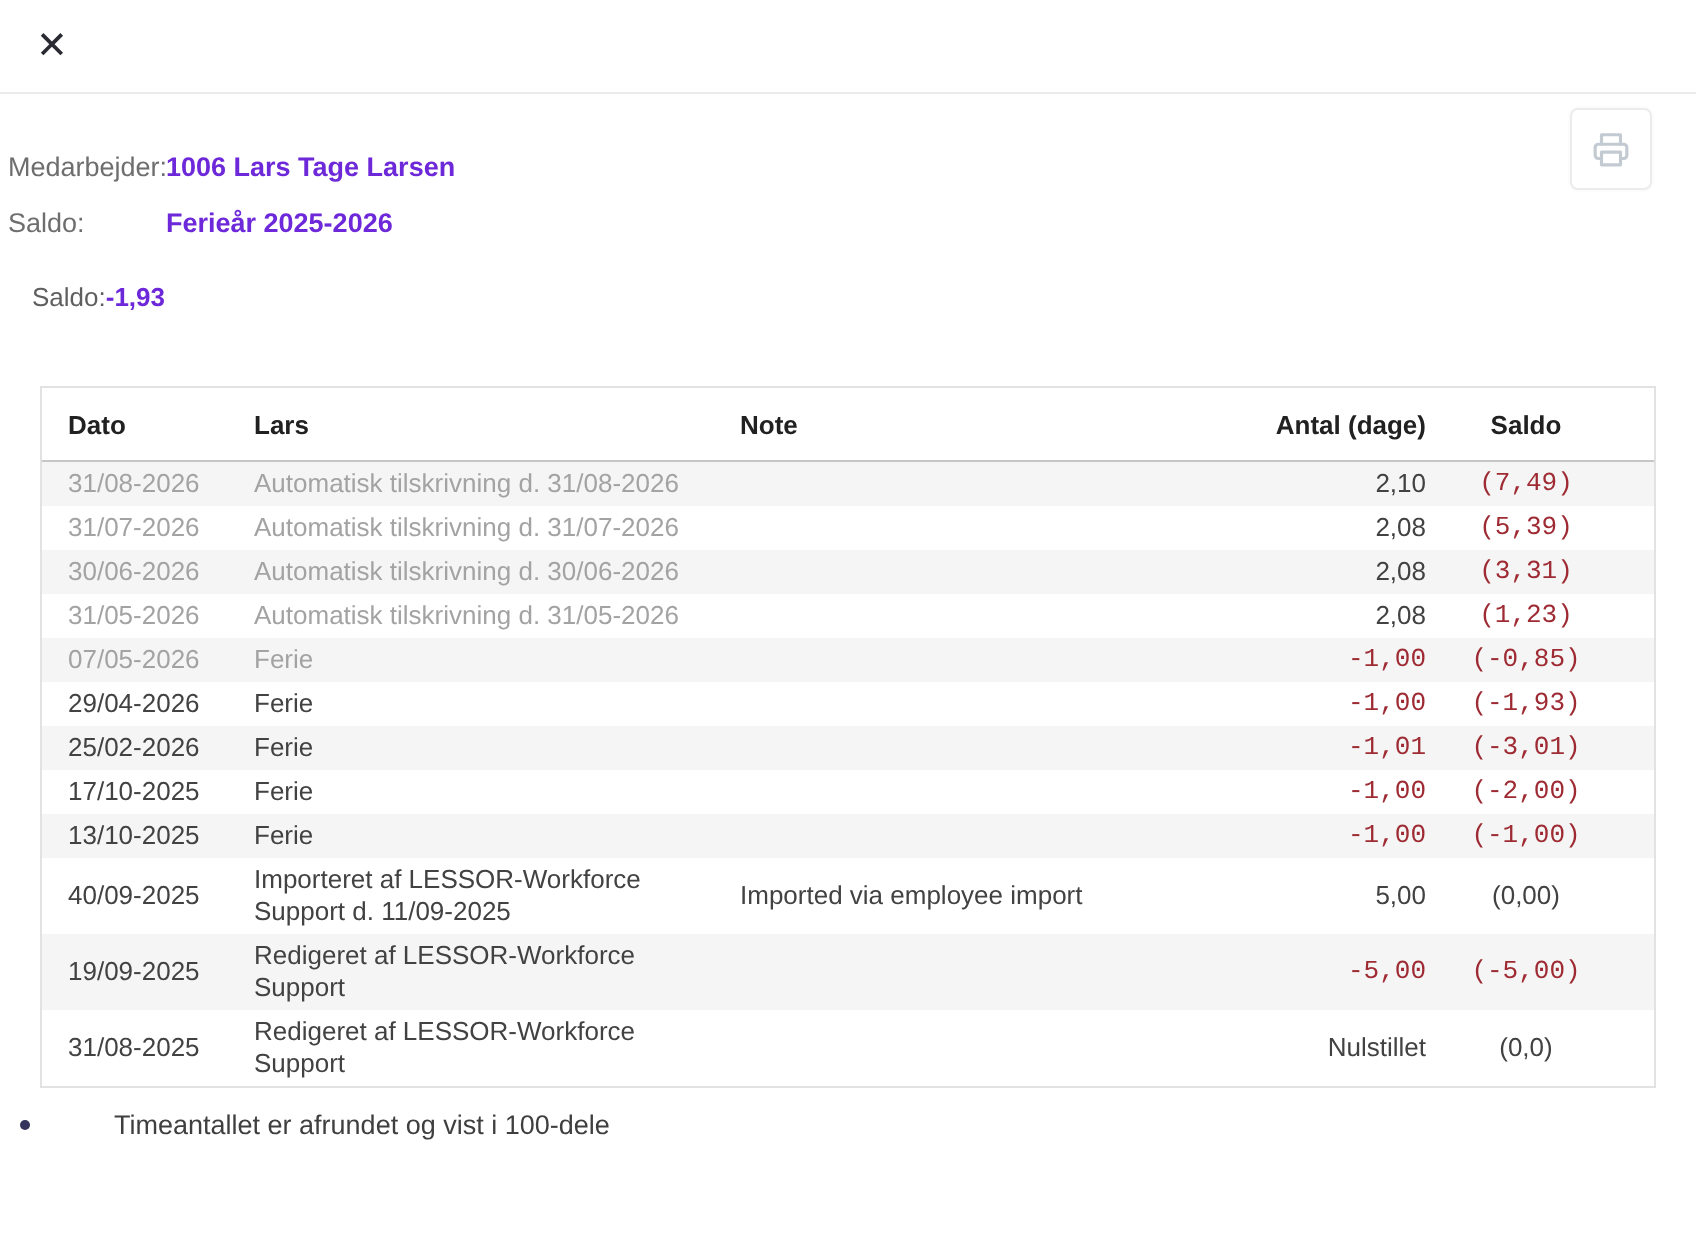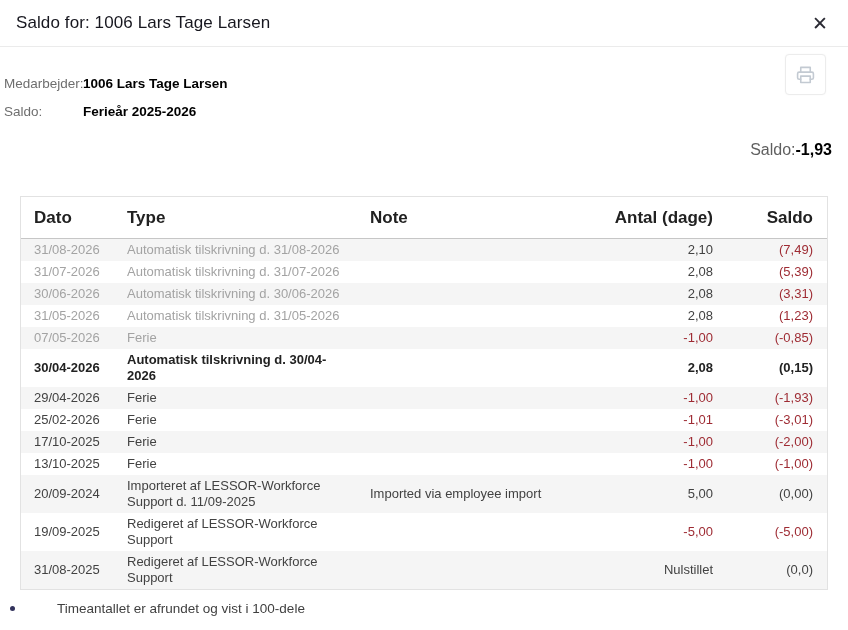--- a/index.html
+++ b/index.html
@@ -26,60 +26,59 @@
   }
   .modal-title{font-size:17px;font-weight:500;color:#17171f;letter-spacing:.1px;}
   .close-btn{
     font-size:19px;line-height:1;color:#2a2a33;cursor:pointer;background:none;border:none;
     padding:2px;font-family:"Liberation Sans",sans-serif;
   }
   
   .info-section{position:relative;padding:29px 4px 0;}
   .info-row{display:flex;font-size:13.5px;margin-bottom:13px;}
   .info-label{width:79px;color:var(--label);}
-  .info-value{font-weight:700;color:#000000;}
+  .info-value{font-weight:700;color:#6d28d9;}
   .print-btn{
     position:absolute;top:7px;right:22px;width:41px;height:41px;background:#fff;
     border:1px solid #ececec;border-radius:4px;display:flex;align-items:center;
     justify-content:center;cursor:pointer;box-shadow:0 0 2px rgba(0,0,0,.04);
   }
-  .balance-line{padding:9px 16px 0;font-size:16px;color:#5f5f5f;text-align:right;}
+  .balance-line{padding:9px 16px 0;font-size:13px;color:#5f5f5f;}
   .balance-line .info-value{display:inline;}
   
   .table-wrap{margin:37px 20px 0;border:1px solid var(--border);}
   table{width:100%;border-collapse:collapse;font-size:13px;table-layout:fixed;}
   col.col-dato{width:106px;}
   col.col-type{width:243px;}
   col.col-note{width:200px;}
   col.col-antal{width:143px;}
   thead th{
-    text-align:left;font-weight:700;color:#212121;font-size:17px;
+    text-align:left;font-weight:700;color:#212121;font-size:13px;
     padding:11px 0 10px;border-bottom:1px solid var(--header-border);background:#fff;
   }
   th.c-dato,td.c-dato{padding-left:13px;}
   th.c-antal,td.c-antal,th.c-saldo,td.c-saldo{text-align:right;}
-  th.c-saldo,td.c-saldo{padding-right:14px;}
+  th.c-saldo,td.c-saldo{padding-right:14px;text-align:center;}
   tbody tr:nth-child(odd){background:var(--stripe);}
   tbody td{padding:3px 0;line-height:16px;color:var(--text);vertical-align:middle;}
   td.c-type{padding-right:28px;margin-left:43px;}
   tr.muted td.c-dato,tr.muted td.c-type{color:var(--muted);}
   tr.bold td{font-weight:700;color:#222;}
-  td.neg{color:var(--negative);}
+  td.neg{color:var(--negative);font-family:Liberation Mono, monospace;}
   tr.muted td.neg{color:var(--negative);}
   
   .footnote{display:flex;align-items:center;margin:11px 0 0 10px;font-size:13.5px;color:#3f3f3f;gap:28px;}
   .bullet-dot{width:5px;height:5px;border-radius:50%;background:#33335c;margin-right:14px;flex:0 0 auto;}
 </style>
 </head>
 <body>
 
 <div class="modal">
 
   <div class="modal-header">
-    <div class="modal-title">Saldo for: 1006 Lars Tage Larsen</div>
     <button class="close-btn">✕</button>
   </div>
 
   <div class="info-section">
     <div class="info-row">
       <div class="info-label">Medarbejder:</div>
       <div class="info-value">1006 Lars Tage Larsen</div>
     </div>
     <div class="info-row">
       <div class="info-label">Saldo:</div>
@@ -105,21 +104,21 @@
       <colgroup>
         <col class="col-dato">
           <col class="col-type">
           <col class="col-note">
           <col class="col-antal">
           <col>
       </colgroup>
       <thead>
         <tr>
           <th class="c-dato">Dato</th>
-          <th class="c-type">Type</th>
+          <th class="c-type">Lars</th>
           <th class="c-note">Note</th>
           <th class="c-antal">Antal (dage)</th>
           <th class="c-saldo">Saldo</th>
         </tr>
       </thead>
       <tbody>
           <tr class="muted">
       <td class="c-dato">31/08-2026</td>
       <td class="c-type">Automatisk tilskrivning d. 31/08-2026</td>
       <td class="c-note"></td>
@@ -147,27 +146,20 @@
       <td class="c-antal">2,08</td>
       <td class="c-saldo neg">(1,23)</td>
     </tr>
           <tr class="muted">
       <td class="c-dato">07/05-2026</td>
       <td class="c-type">Ferie</td>
       <td class="c-note"></td>
       <td class="c-antal neg">-1,00</td>
       <td class="c-saldo neg">(-0,85)</td>
     </tr>
-          <tr class="bold">
-      <td class="c-dato">30/04-2026</td>
-      <td class="c-type">Automatisk tilskrivning d. 30/04-2026</td>
-      <td class="c-note"></td>
-      <td class="c-antal">2,08</td>
-      <td class="c-saldo">(0,15)</td>
-    </tr>
           <tr>
       <td class="c-dato">29/04-2026</td>
       <td class="c-type">Ferie</td>
       <td class="c-note"></td>
       <td class="c-antal neg">-1,00</td>
       <td class="c-saldo neg">(-1,93)</td>
     </tr>
           <tr>
       <td class="c-dato">25/02-2026</td>
       <td class="c-type">Ferie</td>
@@ -183,21 +175,21 @@
       <td class="c-saldo neg">(-2,00)</td>
     </tr>
           <tr>
       <td class="c-dato">13/10-2025</td>
       <td class="c-type">Ferie</td>
       <td class="c-note"></td>
       <td class="c-antal neg">-1,00</td>
       <td class="c-saldo neg">(-1,00)</td>
     </tr>
           <tr>
-      <td class="c-dato">20/09-2024</td>
+      <td class="c-dato">40/09-2025</td>
       <td class="c-type">Importeret af LESSOR-Workforce Support d. 11/09-2025</td>
       <td class="c-note">Imported via employee import</td>
       <td class="c-antal">5,00</td>
       <td class="c-saldo">(0,00)</td>
     </tr>
           <tr>
       <td class="c-dato">19/09-2025</td>
       <td class="c-type">Redigeret af LESSOR-Workforce Support</td>
       <td class="c-note"></td>
       <td class="c-antal neg">-5,00</td>

